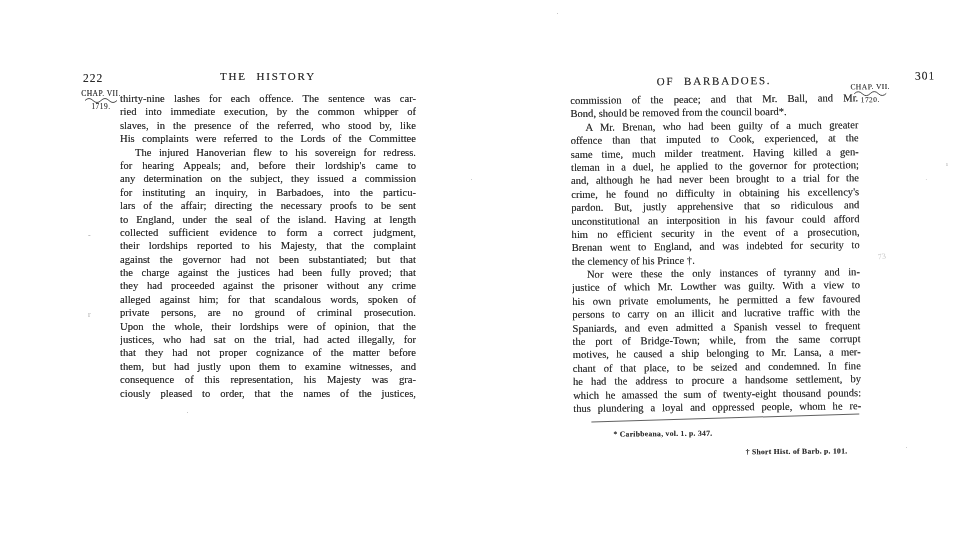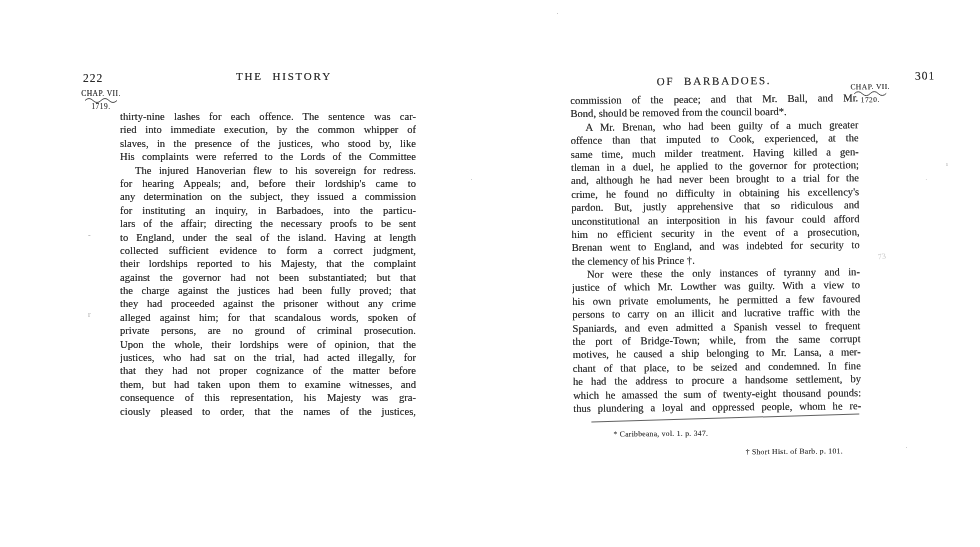--- a/index.html
+++ b/index.html
@@ -37,65 +37,65 @@
   .textblock .line.end{text-align-last:left;}
   
   .page-right-wrap{position:absolute;left:570px;top:73px;width:288px;
     transform:rotate(-0.55deg);transform-origin:0 0;}
   .page-right-wrap .running-head{left:0;top:3px;width:288px;}
   .page-right-wrap .folio{left:345px;top:0px;}
   
   .footnote-rule{position:absolute;left:18px;top:346px;width:268px;height:1.4px;
     background:#3a3a3a;transform:rotate(-1.2deg);opacity:.8;}
   .footnote{position:absolute;font-size:7.6px;letter-spacing:.3px;color:#2e2e2e;
-    white-space:nowrap;text-shadow:0 0 .3px rgba(40,40,40,.5);}
+    white-space:nowrap;text-shadow:0 0 .3px rgba(40,40,40,.5);font-weight:bold;}
   .footnote.fn1{left:40px;top:357px;}
   .footnote.fn2{left:172px;top:376px;text-align:center;}
   
   .speck{position:absolute;color:#444;pointer-events:none;line-height:1;}
 </style>
 </head>
 <body>
 
 <div class="stage">
 
   <div class="folio" style="left:83px;top:72px;">222</div>
 
-  <div class="running-head" style="left:136px;top:70px;width:296px;">THE HISTORY</div>
+  <div class="running-head" style="left:120px;top:70px;width:296px;">THE HISTORY</div>
 
   <div class="margin-note" style="left:76px;top:89px;">
     <div class="chap">CHAP. VII.</div>
     <svg class="squiggle" width="34" height="6" viewBox="0 0 34 6">
       <path d="M1 3.5 Q 5 -0.5, 9 3.5 T 17 3.5 T 25 3.5 T 33 3.5" fill="none" stroke="#3a3a3a" stroke-width="0.9"></path>
     </svg>
     <div class="year">1719.</div>
   </div>
 
-  <div class="textblock" style="left:120px;top:92px;width:296px;margin-top:18px;">
+  <div class="textblock" style="left:120px;top:92px;width:296px;">
       <div class="line">thirty-nine lashes for each offence. The sentence was car-</div>
       <div class="line">ried into immediate execution, by the common whipper of</div>
-      <div class="line">slaves, in the presence of the justices, who stood by, like</div>
+      <div class="line">slaves, in the presence of the referred, who stood by, like</div>
       <div class="line">His complaints were referred to the Lords of the Committee</div>
       <div class="line indent">The injured Hanoverian flew to his sovereign for redress.</div>
       <div class="line">for hearing Appeals; and, before their lordship's came to</div>
       <div class="line">any determination on the subject, they issued a commission</div>
       <div class="line">for instituting an inquiry, in Barbadoes, into the particu-</div>
       <div class="line">lars of the affair; directing the necessary proofs to be sent</div>
       <div class="line">to England, under the seal of the island. Having at length</div>
       <div class="line">collected sufficient evidence to form a correct judgment,</div>
       <div class="line">their lordships reported to his Majesty, that the complaint</div>
       <div class="line">against the governor had not been substantiated; but that</div>
       <div class="line">the charge against the justices had been fully proved; that</div>
       <div class="line">they had proceeded against the prisoner without any crime</div>
       <div class="line">alleged against him; for that scandalous words, spoken of</div>
       <div class="line">private persons, are no ground of criminal prosecution.</div>
       <div class="line">Upon the whole, their lordships were of opinion, that the</div>
       <div class="line">justices, who had sat on the trial, had acted illegally, for</div>
       <div class="line">that they had not proper cognizance of the matter before</div>
-      <div class="line">them, but had taken upon them to examine witnesses, and</div>
+      <div class="line">them, but had justly upon them to examine witnesses, and</div>
       <div class="line">consequence of this representation, his Majesty was gra-</div>
       <div class="line">ciously pleased to order, that the names of the justices,</div>
     </div>
 
   <div class="page-right-wrap">
 
     <div class="running-head">OF BARBADOES.</div>
 
     <div class="folio">301</div>
 

